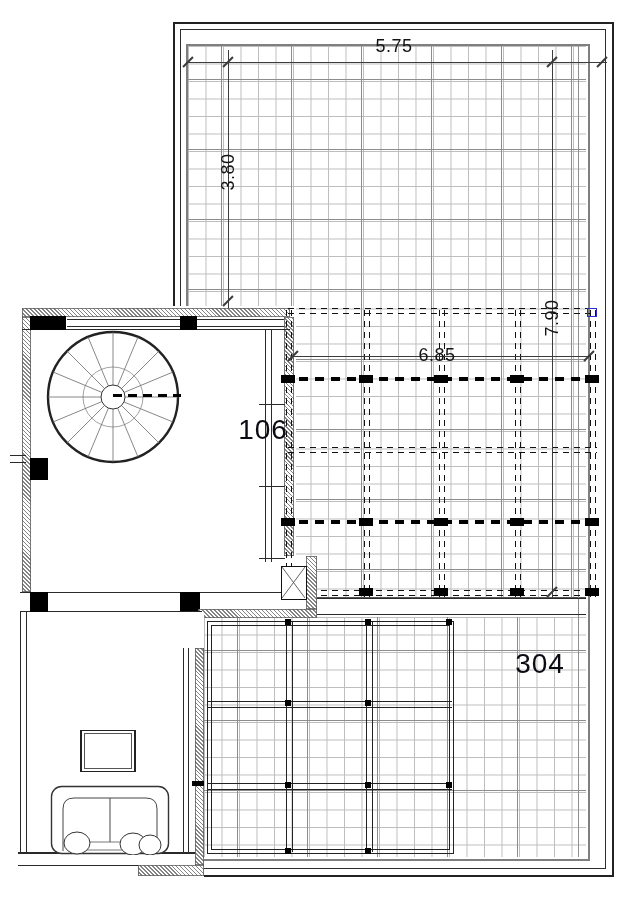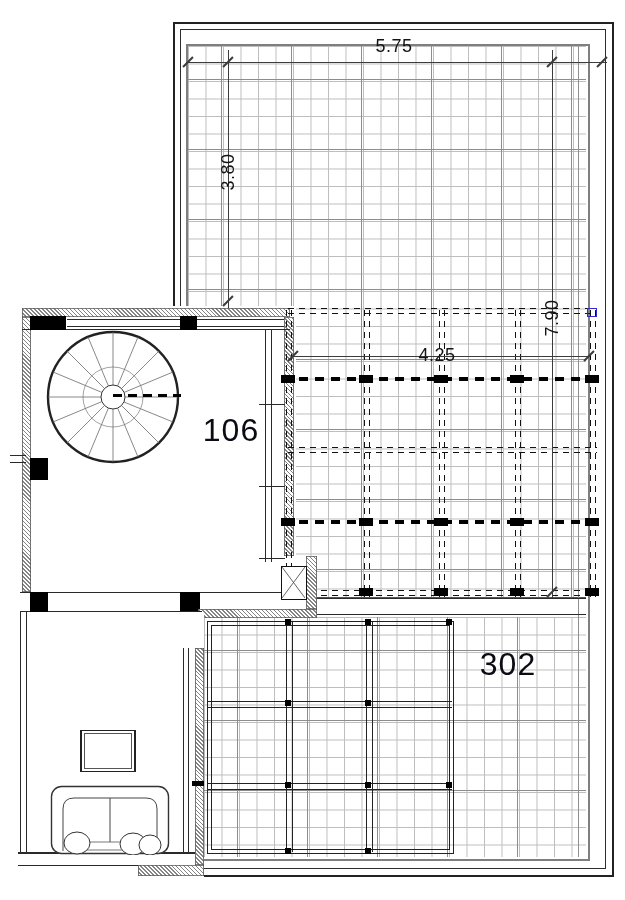--- a/index.html
+++ b/index.html
@@ -27,21 +27,21 @@
   .ln{background:#2a2a2a;}
   .lnlt{background:#8f8f8f;}
   .hdash{height:1px;background:repeating-linear-gradient(90deg,#111 0 6px,transparent 6px 11px);}
   .hheavy{height:4px;background:repeating-linear-gradient(90deg,#000 0 9px,transparent 9px 16px);}
   .vdash{width:1px;background:repeating-linear-gradient(180deg,#111 0 6px,transparent 6px 11px);}
   .bar{background:#000;}
   .dimline{background:#3c3c3c;}
   .tick{width:14px;height:2px;background:#3c3c3c;transform:rotate(-45deg);}
   .dimtxt{font-size:18px;color:var(--dim-text);text-align:center;line-height:20px;letter-spacing:0.5px;}
   .rot{transform:rotate(-90deg);transform-origin:center center;}
-  .roomtxt{font-size:32px;color:#0b0b14;text-align:center;line-height:30px;letter-spacing:1px;}
+  .roomtxt{font-size:28px;color:#0b0b14;text-align:center;line-height:30px;letter-spacing:1px;margin-left:32px;}
   .wht{background:#fff;}
   svg{display:block;}
 </style>
 </head>
 <body>
 
 <div id="plan">
 
   <div class="a" style="left:173px;top:22px;width:437px;height:851px;border:2px solid #222;"></div>
   <div class="a" style="left:180px;top:29px;width:424px;height:838px;border:1px solid #2d2d2d;"></div>
@@ -207,21 +207,21 @@
     <div class="a bar" style="left:285px;top:700px;width:6px;height:6px;"></div>
     <div class="a bar" style="left:365px;top:700px;width:6px;height:6px;"></div>
     <div class="a bar" style="left:285px;top:782px;width:6px;height:6px;"></div>
     <div class="a bar" style="left:365px;top:782px;width:6px;height:6px;"></div>
     <div class="a bar" style="left:285px;top:848px;width:6px;height:6px;"></div>
     <div class="a bar" style="left:365px;top:848px;width:6px;height:6px;"></div>
     <div class="a bar" style="left:446px;top:782px;width:6px;height:6px;"></div>
     <div class="a bar" style="left:446px;top:619px;width:6px;height:6px;"></div>
   </div>
 
-  <div class="a roomtxt" style="left:477px;top:649px;width:62px;">302</div>
+  <div class="a roomtxt" style="left:477px;top:649px;width:62px;">304</div>
 
   <div>
     <div class="a dimline" style="left:186px;top:62px;width:421px;height:1.2px;"></div>
     <div class="a tick" style="left:181px;top:61px;"></div>
     <div class="a tick" style="left:595px;top:61px;"></div>
     <div class="a dimtxt" style="left:354px;top:36px;width:80px;">5.75</div>
   </div>
   <div>
     <div class="a dimline" style="left:228px;top:50px;width:1.2px;height:258px;"></div>
     <div class="a tick" style="left:221px;top:61px;"></div>
@@ -231,18 +231,18 @@
   <div>
     <div class="a dimline" style="left:552px;top:50px;width:1.2px;height:548px;"></div>
     <div class="a tick" style="left:545px;top:61px;"></div>
     <div class="a tick" style="left:545px;top:591px;"></div>
     <div class="a dimtxt rot" style="left:524px;top:308px;width:56px;">7.90</div>
   </div>
   <div>
     <div class="a dimline" style="left:292px;top:356px;width:298px;height:1.2px;"></div>
     <div class="a tick" style="left:286px;top:355px;"></div>
     <div class="a tick" style="left:582px;top:355px;"></div>
-    <div class="a dimtxt" style="left:407px;top:345px;width:60px;">4.25</div>
+    <div class="a dimtxt" style="left:407px;top:345px;width:60px;">6.85</div>
   </div>
 
   <div class="a" style="left:587px;top:308px;width:10px;height:9px;border:1.6px solid var(--selection-marker);box-sizing:border-box;"></div>
 
 </div>
 
 </body></html>

